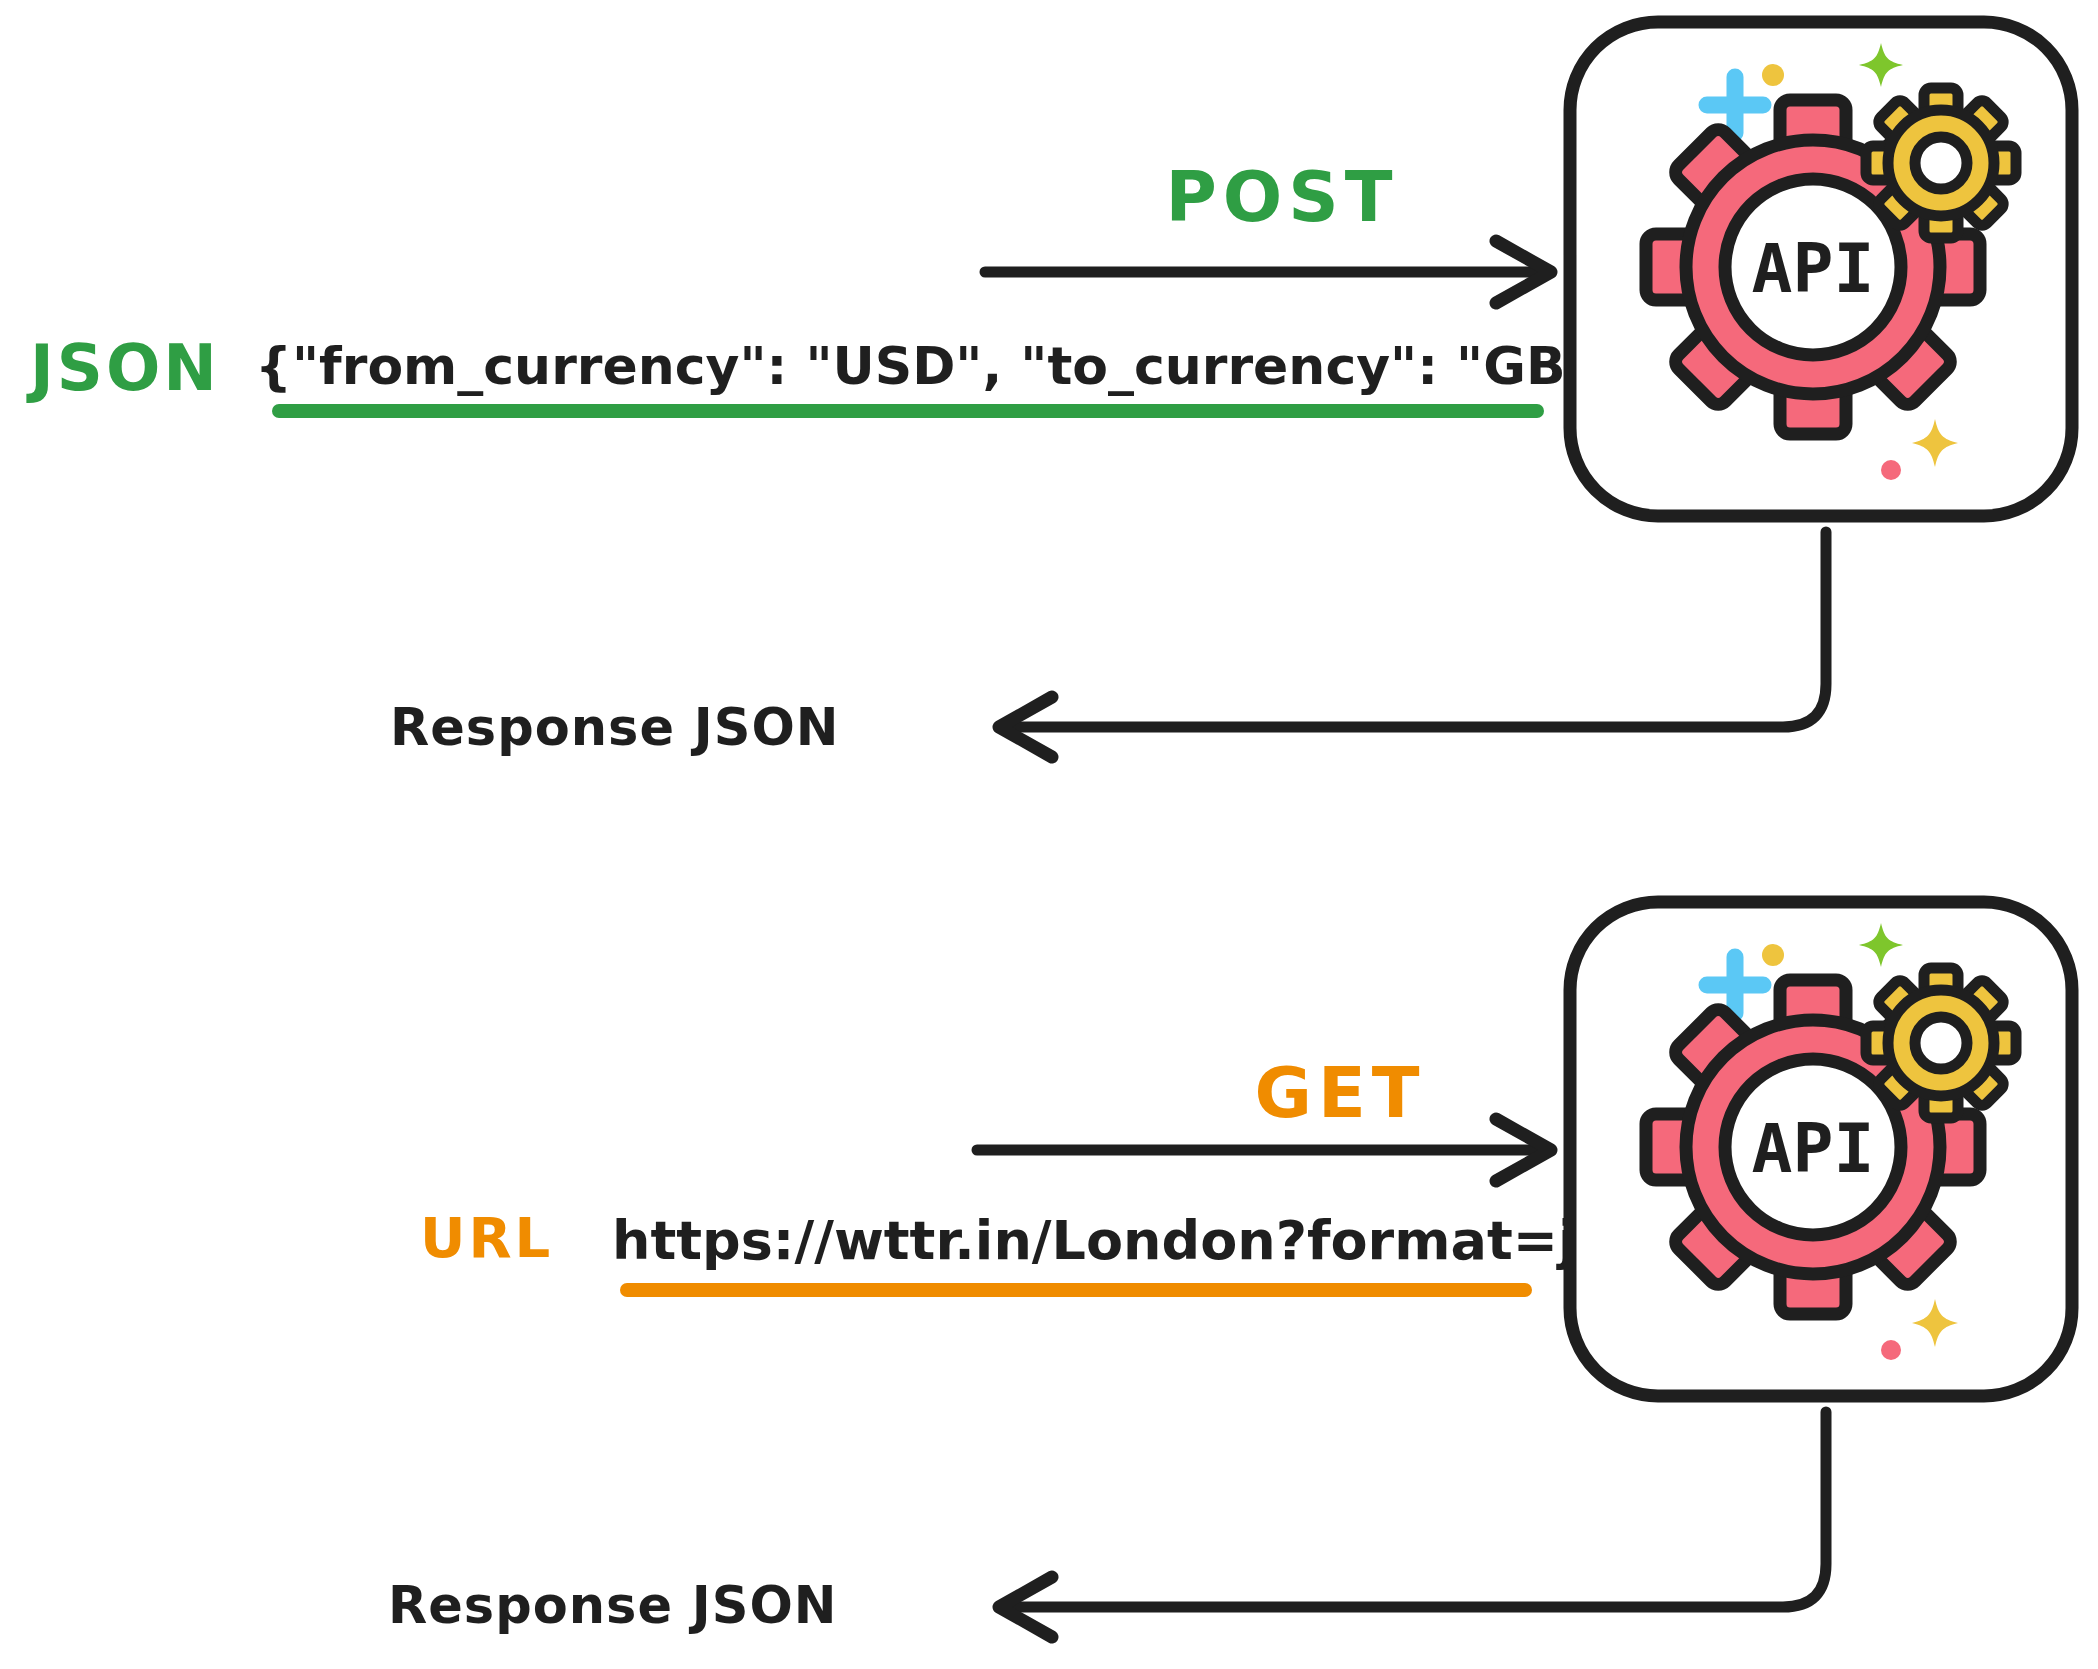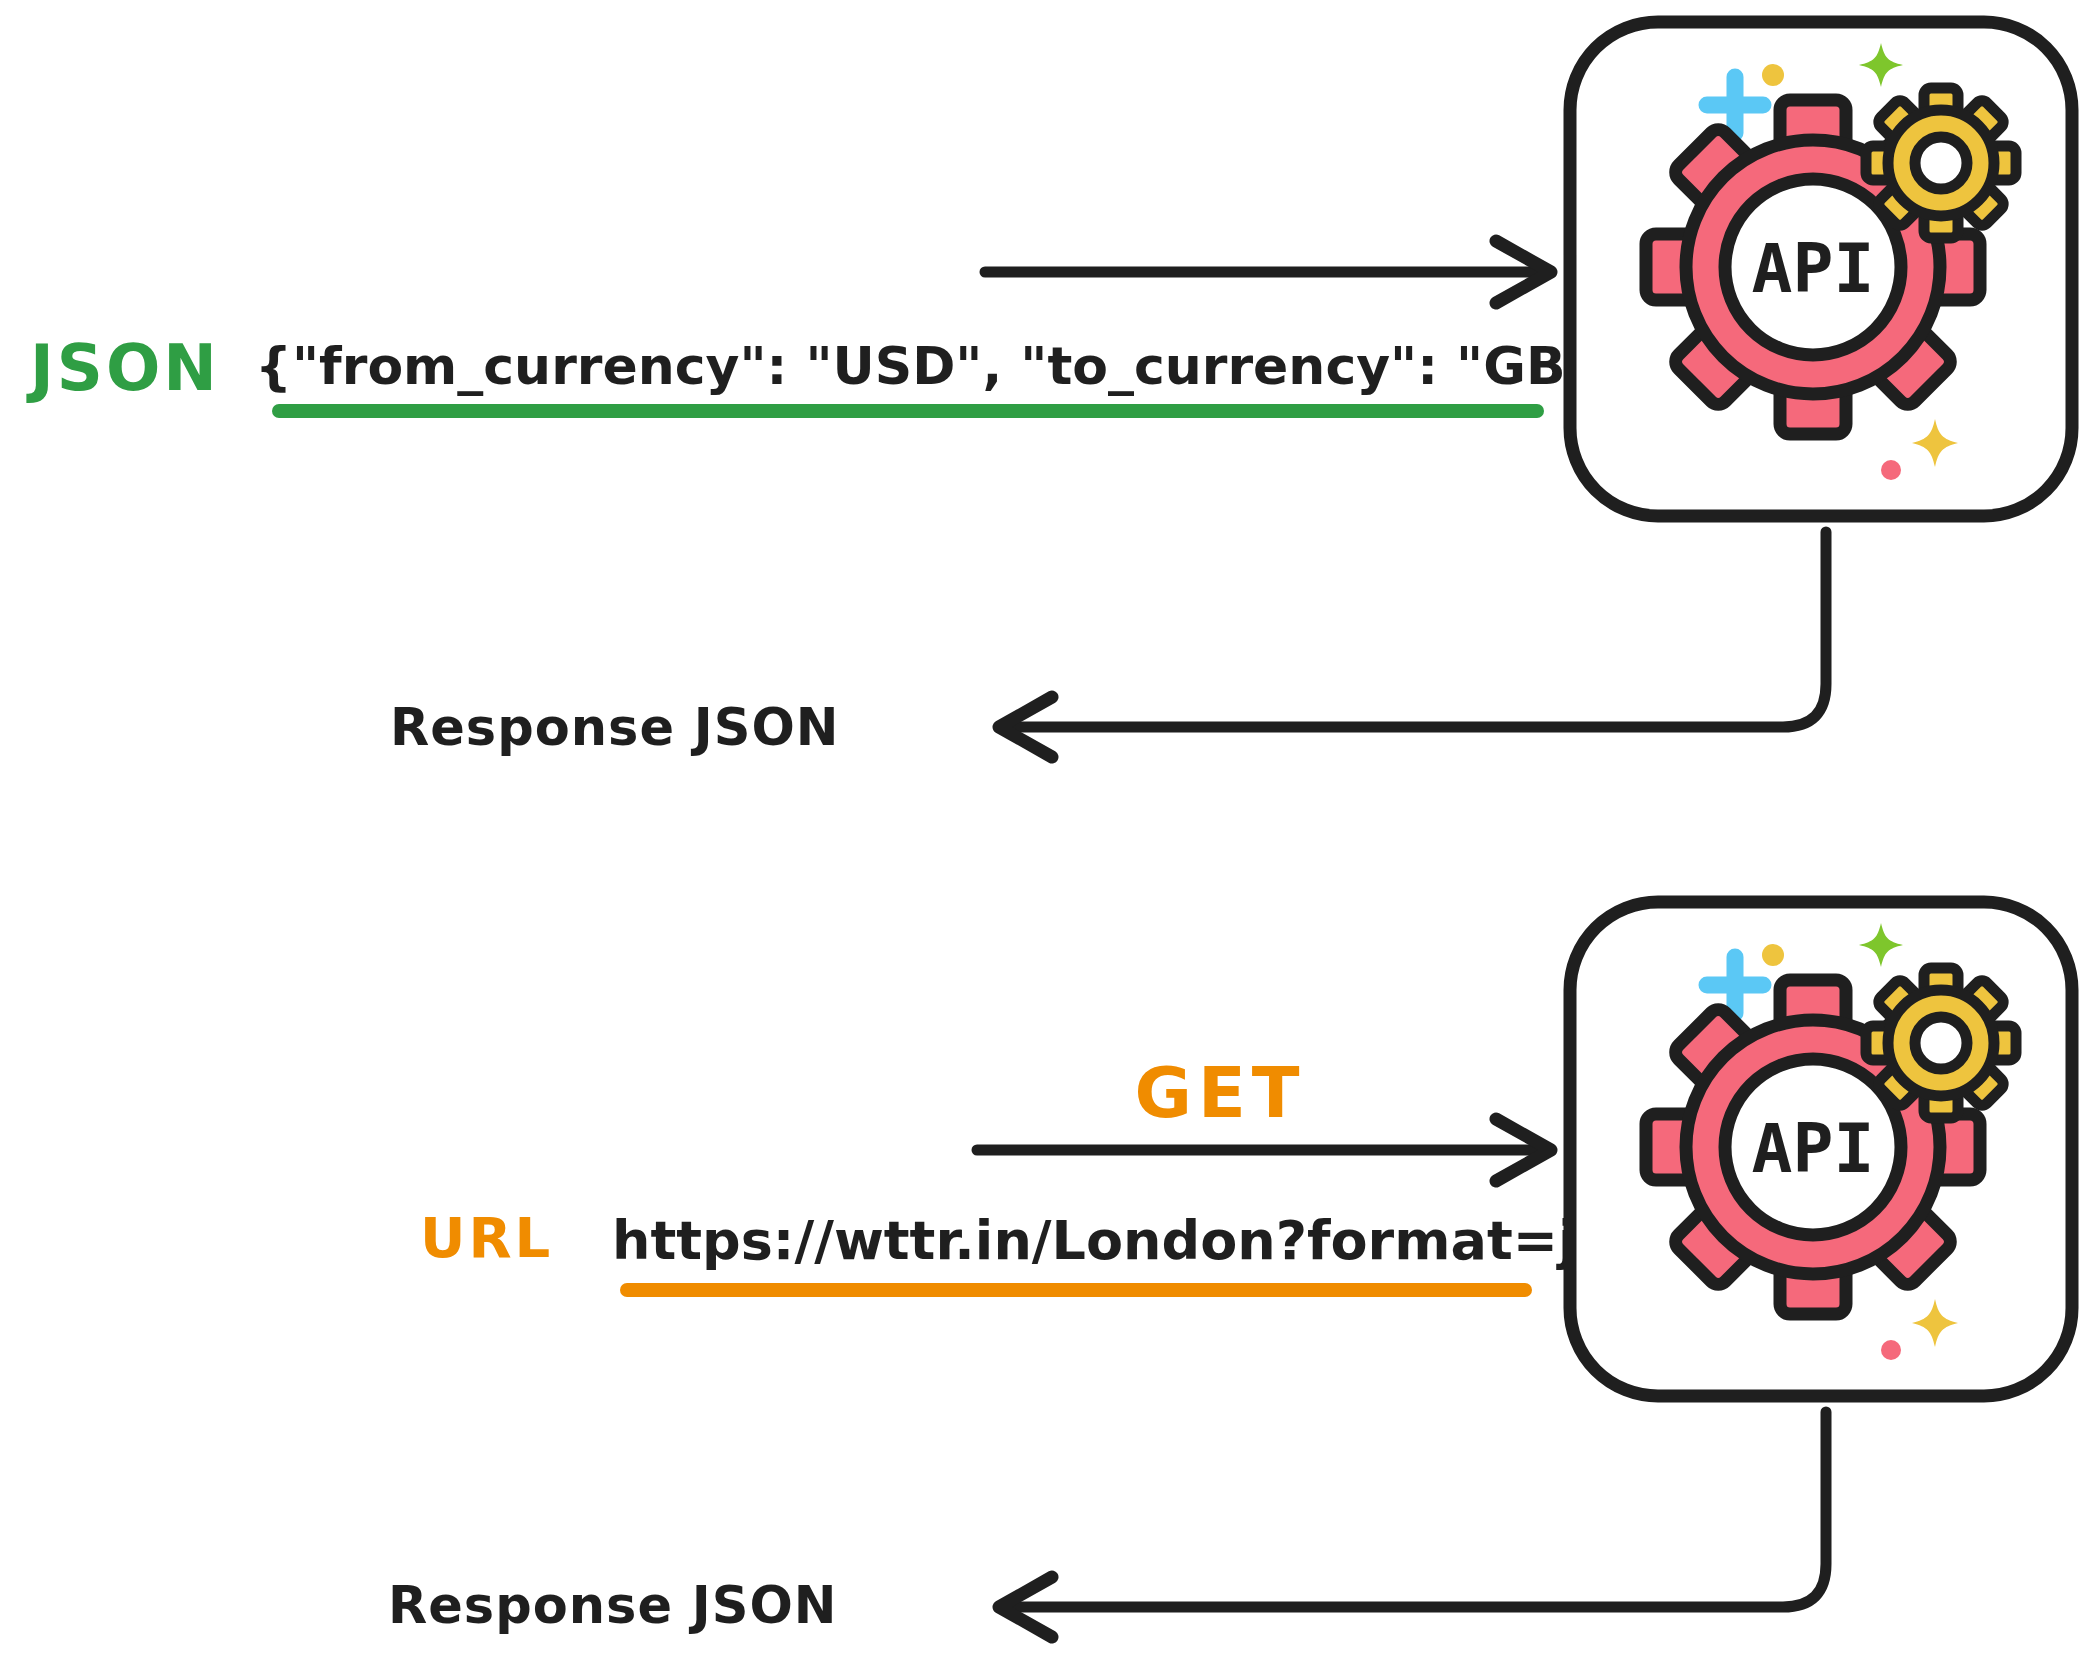--- a/index.html
+++ b/index.html
@@ -84,20 +84,21 @@
       <path class="wire" d="M977 1150 H1538"></path>
       <path class="wirehead" d="M1496 1119 L1551 1150 L1496 1181"></path>
     </g>
 
     <g>
       <path class="wire" d="M1826 1412 L1826 1564 Q1826 1607 1783 1607 L1010 1607"></path>
       <path class="wirehead" d="M1052 1577 L999 1607 L1052 1637"></path>
     </g>
   </svg>
 
+  <div class="abs label method green center" style="left:1282px;top:197px;">POST</div>
 
   <div class="abs label taglabel green" style="left:30px;top:368px;text-align:center;">JSON</div>
 
   <div class="abs label payload" style="left:255px;top:366px;">{"from_currency": "USD", "to_currency": "GBP"}</div>
 
   <div class="abs underline green" style="left:272px;top:404px;width:1272px;"></div>
 
   <div class="abs label response" style="left:390px;top:727px;">Response JSON</div>
 
   <svg class="abs" style="left:1563px;top:15px;" width="516" height="508" viewBox="0 0 516 508">
@@ -162,21 +163,21 @@
           <rect class="yellowpart" x="361" y="73" width="34" height="30" rx="7"></rect>
         </g>
       <g transform="rotate(315 378 148)">
           <rect class="yellowpart" x="361" y="73" width="34" height="30" rx="7"></rect>
         </g>
       <circle class="yellowpart" cx="378" cy="148" r="53"></circle>
       <circle class="whitepart" cx="378" cy="148" r="26" stroke-width="11"></circle>
     </g>
   </svg>
 
-  <div class="abs label method orange center" style="left:1220px;top:1093px;text-align:center;">GET</div>
+  <div class="abs label method orange center" style="left:1340px;top:1093px;text-align:center;">GET</div>
 
   <div class="abs label taglabel orange" style="left:420px;top:1238px;">URL</div>
 
   <div class="abs label payload url" style="left:612px;top:1241px;">https://wttr.in/London?format=j1</div>
 
   <div class="abs underline orange" style="left:620px;top:1283px;width:912px;"></div>
 
   <div class="abs label response" style="left:388px;top:1605px;">Response JSON</div>
 
   <svg class="abs" style="left:1563px;top:895px;" width="516" height="508" viewBox="0 0 516 508">

